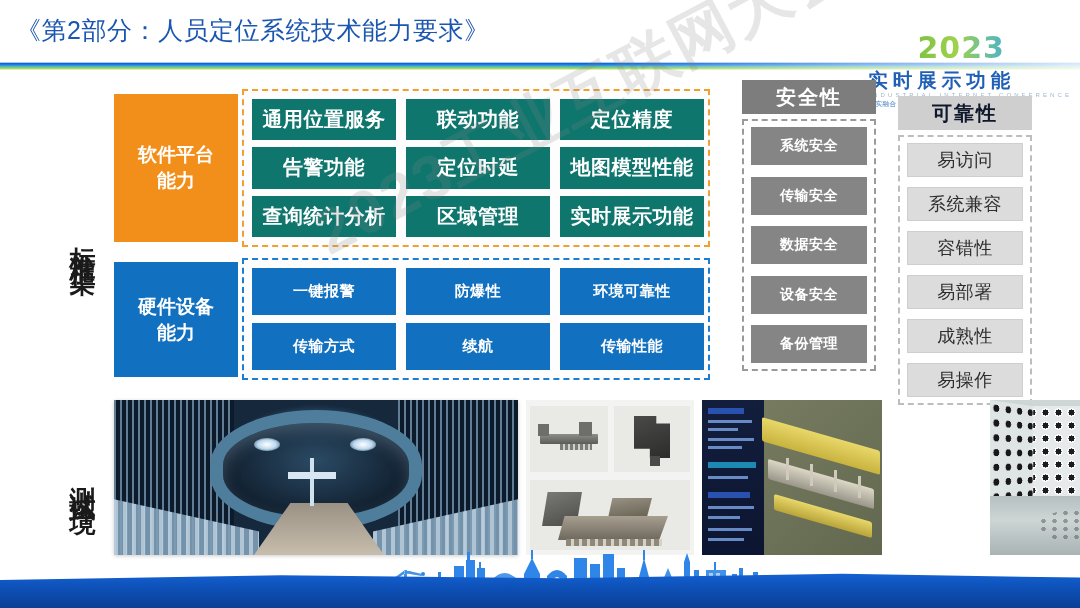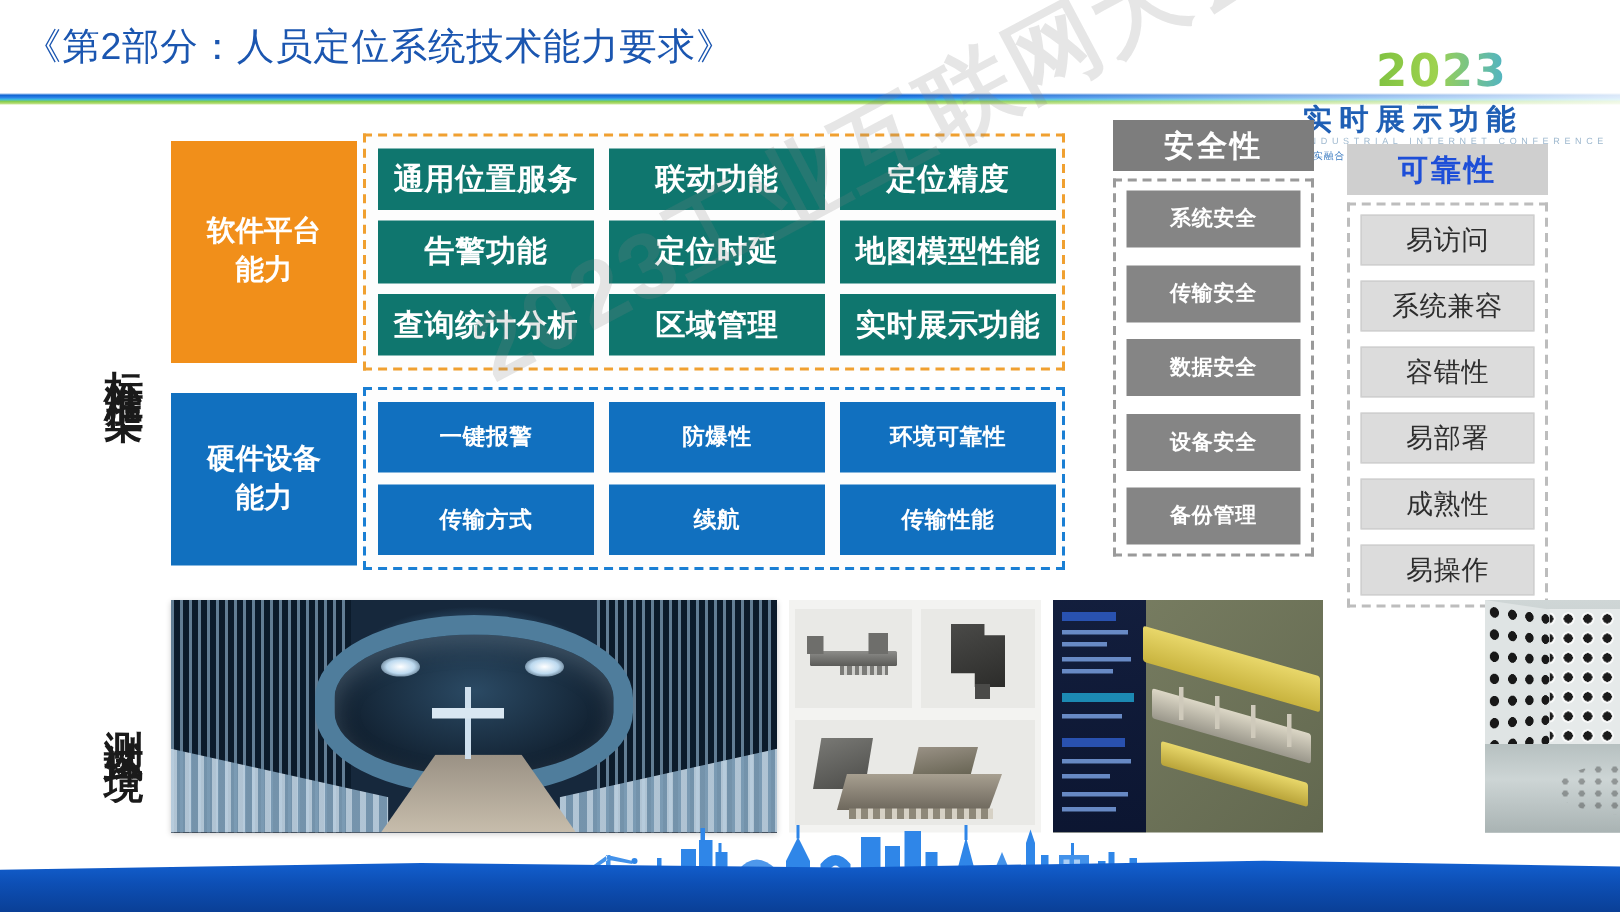--- a/index.html
+++ b/index.html
@@ -150,21 +150,21 @@
   #col-security   { left: 742px; top: 80px; }
   #col-reliability{ left: 898px; top: 96px; }
 
   .col-header {
     width: 134px; height: 34px;
     display: flex; align-items: center; justify-content: center;
     font-size: 20px; font-weight: bold; color: #ffffff; letter-spacing: 2px;
     margin-bottom: 5px;
   }
   #col-security  .col-header { background: #7d7d7d; }
-  #col-reliability .col-header { background: #cfcfcf; color: #1d4ed8; font-family: Liberation Mono, monospace; }
+  #col-reliability .col-header { background: #cfcfcf; color: #0f172a; font-family: Liberation Mono, monospace; }
 
   .col-body {
     border: 2px dashed #9a9a9a;
     padding: 6px 7px;
     background: #ffffff;
   }
   #col-security .col-body { height: 252px; display: flex; flex-direction: column; justify-content: space-between; }
   #col-reliability .col-body { border-color: #bdbdbd; height: 270px; display: flex; flex-direction: column; justify-content: space-between; }
 
   .cell-dark {

